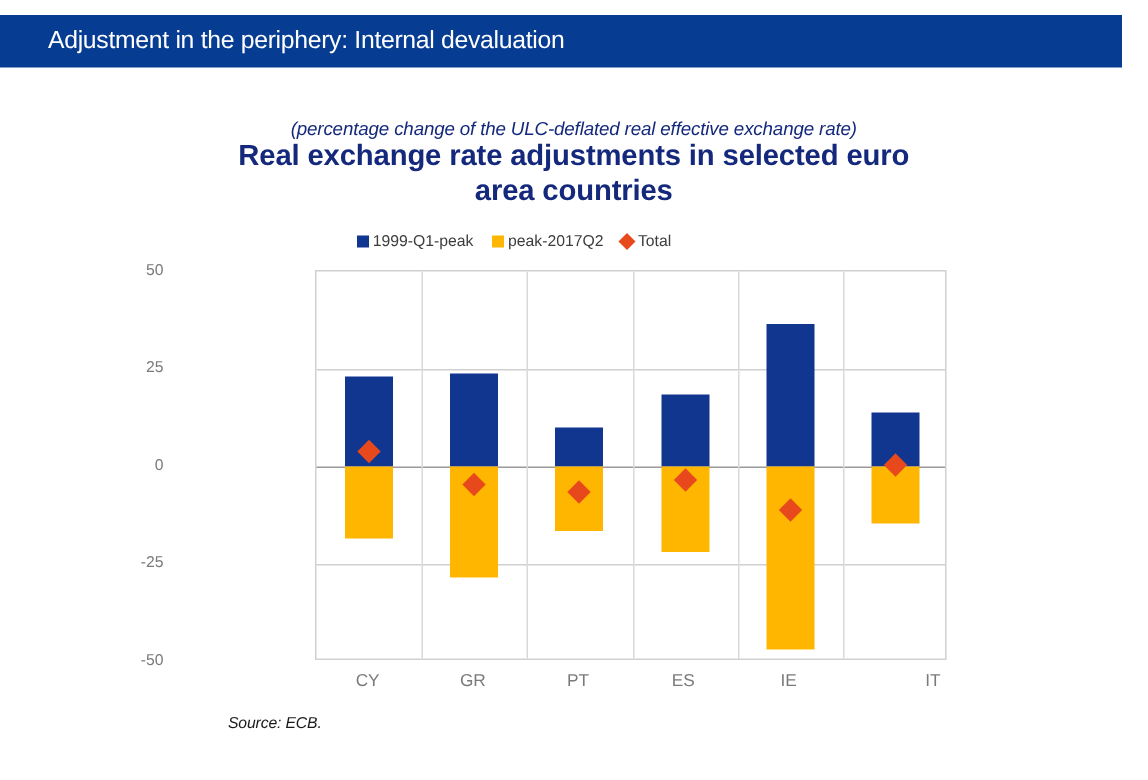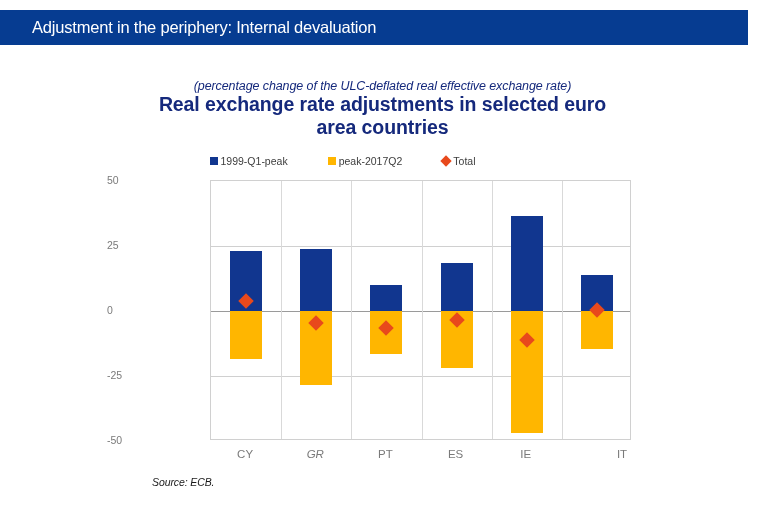--- a/index.html
+++ b/index.html
@@ -61,21 +61,21 @@
 
   
   #legend {
     position: absolute;
     top: 155px;
     left: 0;
     width: 685px;
     display: flex;
     justify-content: center;
     align-items: center;
-    gap: 40px;
+    gap: 12px;
     font-size: 10.5px;
     color: #3d3d3d;
   }
   .legend-item {
     display: flex;
     align-items: center;
     gap: 3px;
     white-space: nowrap;
   }
   .legend-swatch {
@@ -119,22 +119,23 @@
   }
   .gridline-v {
     position: absolute;
     top: 0;
     height: 100%;
     width: 1px;
     background: #d9d9d9;
   }
   .ytick-label {
     position: absolute;
-    right: 618px;
+    right: 656px;
     width: 40px;
+    text-align: right;
     font-size: 10.5px;
     color: #7a7a7a;
     transform: translateY(-50%);
   }
   .xtick-label {
     position: absolute;
     text-align: center;
     font-size: 11.5px;
     color: #7a7a7a;
     top: 448px;
@@ -218,20 +219,20 @@
       <div class="bar seg-up" style="left: 369.917px; top: 93.6px; width: 32px; height: 36.4px; background: rgb(17, 54, 143);"></div>
       <div class="bar seg-down" style="left: 369.917px; top: 130px; width: 32px; height: 37.7px; background: rgb(255, 182, 0);"></div>
       <div class="marker-diamond" style="left: 385.917px; top: 128.7px; background: rgb(232, 73, 28);"></div>
     </div>
 <div class="ytick-label" style="top: 180px;">50</div>
     <div class="ytick-label" style="top: 245px;">25</div>
     <div class="ytick-label" style="top: 310px;">0</div>
     <div class="ytick-label" style="top: 375px;">-25</div>
     <div class="ytick-label" style="top: 440px;">-50</div>
     <div class="xtick-label" style="left: 245.083px;">CY</div>
-    <div class="xtick-label" style="left: 315.25px; font-style: italic;">GR</div>
+    <div class="xtick-label" style="left: 315.25px;">GR</div>
     <div class="xtick-label" style="left: 385.417px;">PT</div>
     <div class="xtick-label" style="left: 455.583px;">ES</div>
     <div class="xtick-label" style="left: 525.75px;">IE</div>
     <div class="xtick-label" style="left: 577px; margin-left: 45px;">IT</div>
   </div>
 
 <div id="source-note">Source: ECB.</div>
 
 </body></html>

